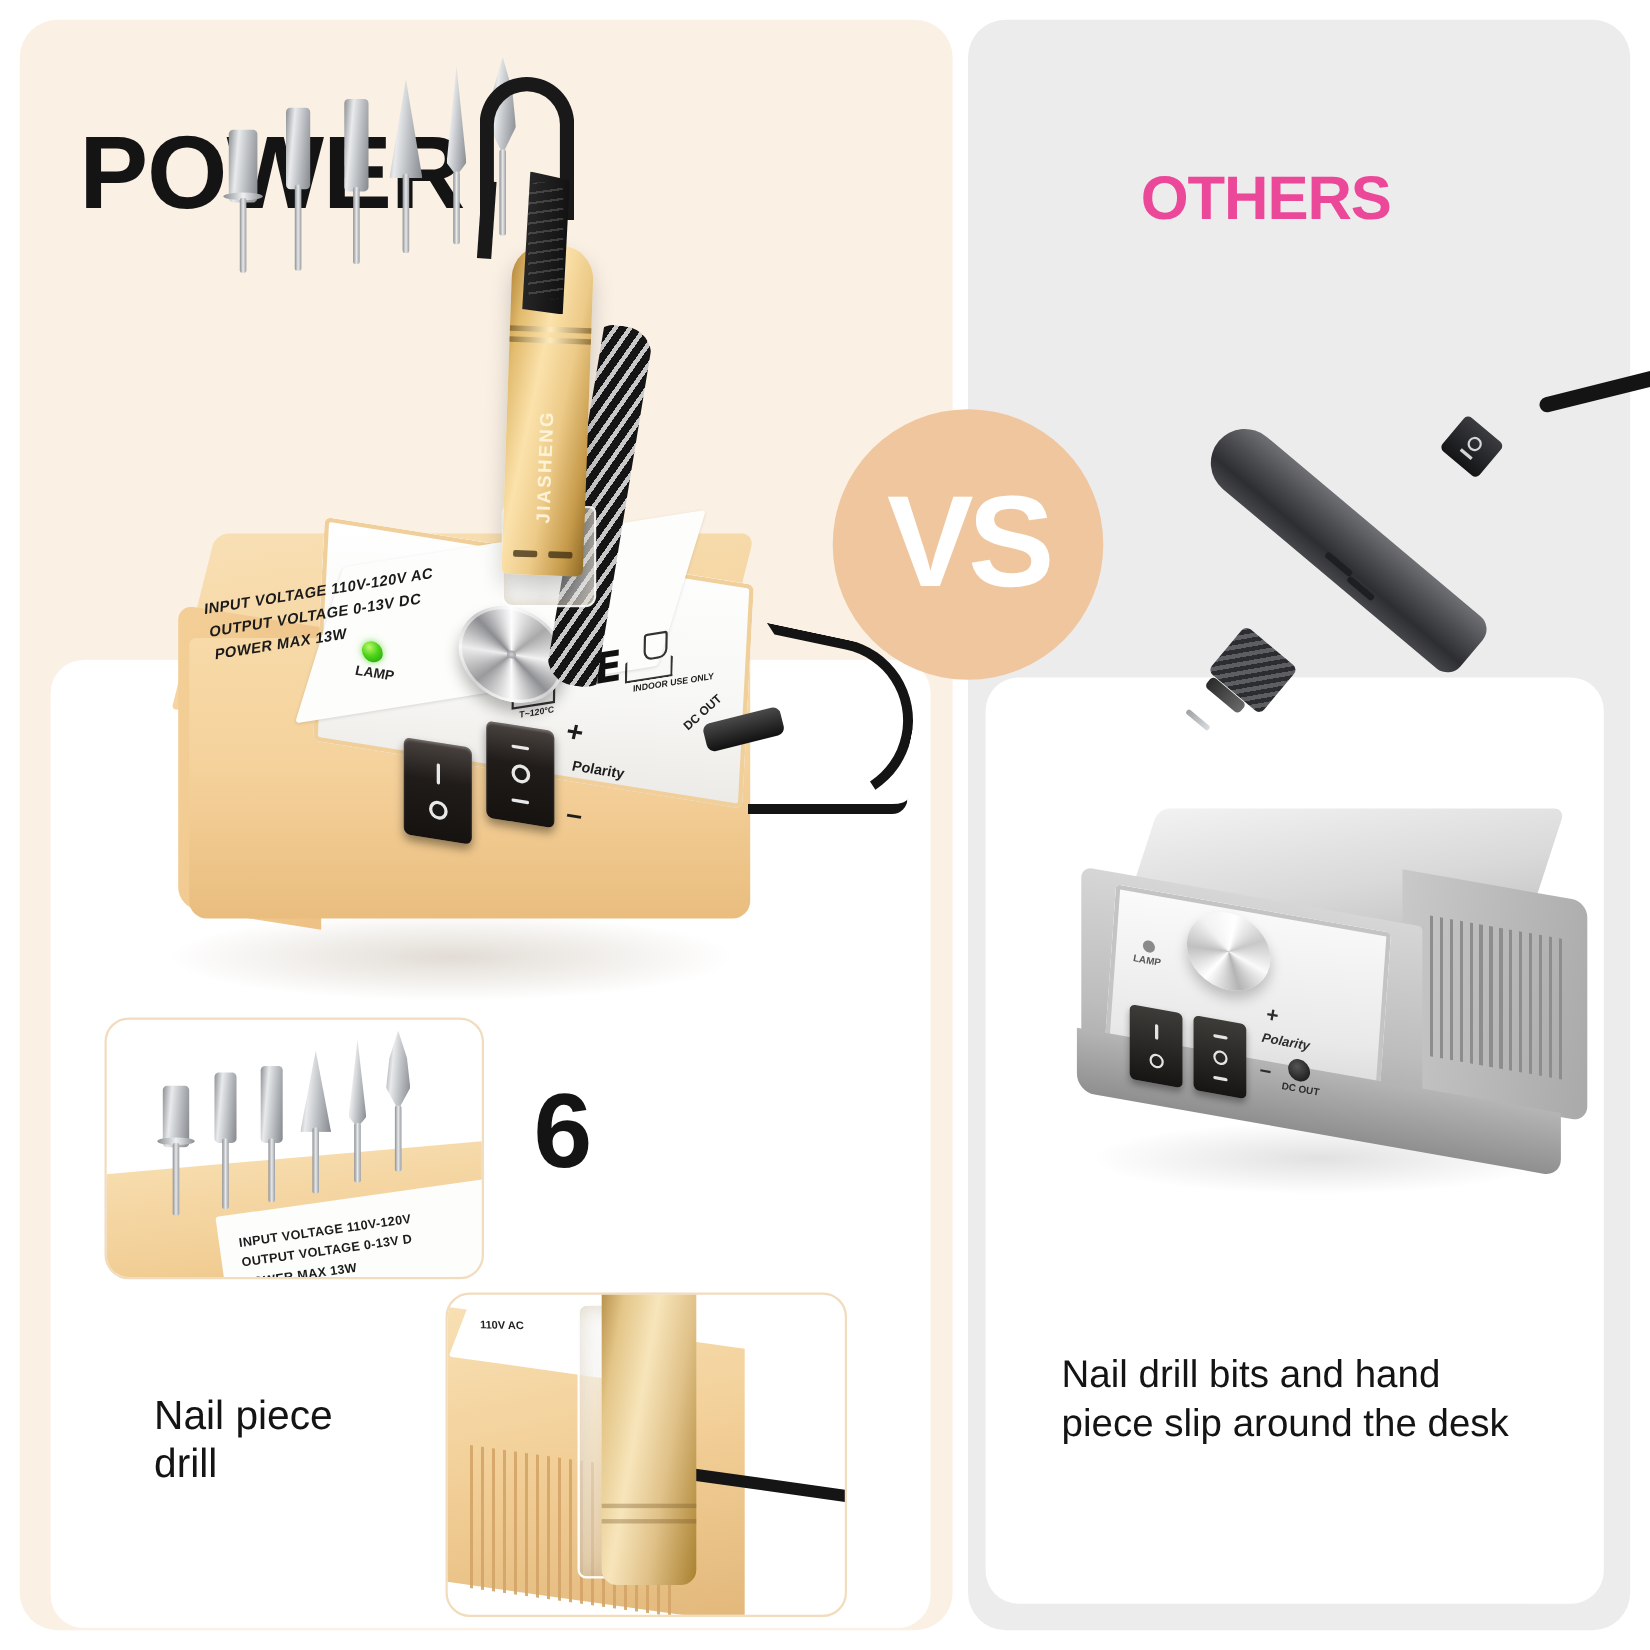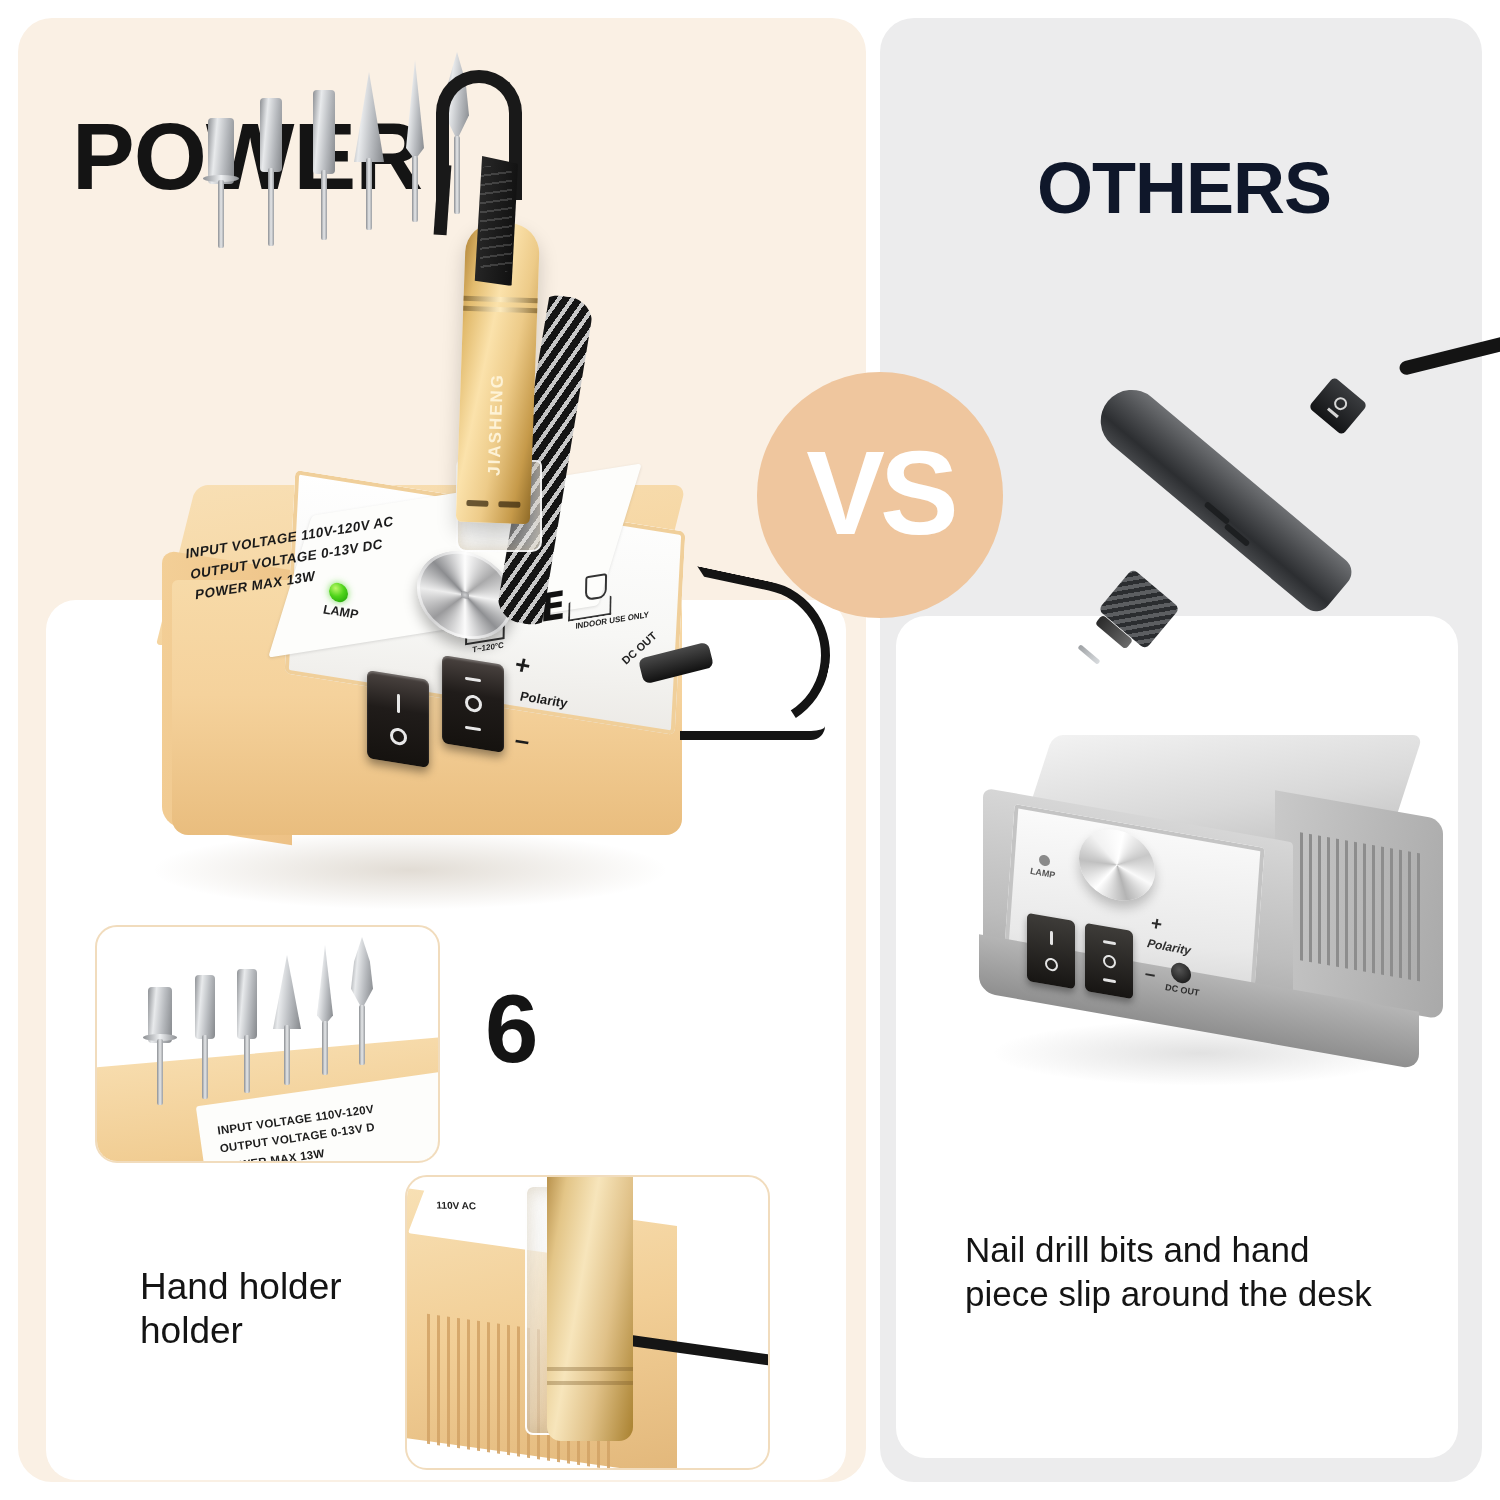--- a/index.html
+++ b/index.html
@@ -14,21 +14,21 @@
   
   .panel { position: absolute; top: 18px; height: 1464px; border-radius: 34px; }
   #panel-ours   { left: 18px;  width: 848px; background: #faf0e4; }
   #panel-others { left: 880px; width: 602px; background: #ececed; }
 
   .panel-title {
     position: absolute; font-weight: bold; letter-spacing: -1px;
     white-space: nowrap; line-height: 1;
   }
   #title-ours   { left: 72px;  top: 110px; font-size: 94px; color: #141414; }
-  #title-others { left: 1037px; top: 152px; font-size: 72px; color: #0f172a; }
+  #title-others { left: 1037px; top: 152px; font-size: 56px; color: #ec4899; }
 
   
   .white-card { position: absolute; background: #ffffff; border-radius: 30px; }
   #card-left  { left: 46px;  top: 600px;  width: 800px;  height: 880px;
                 box-shadow: 0 0 0 0 rgba(0,0,0,0); }
   #card-right { left: 896px; top: 616px;  width: 562px;  height: 842px; }
 
   
   #vs-badge {
     position: absolute; left: 757px; top: 372px; width: 246px; height: 246px;
@@ -596,22 +596,22 @@
       <div class="band" style="top:196px;"></div>
       <div class="band" style="top:210px;"></div>
     </div>
   </div>
 
   <div class="txt-block" id="txt-collector">
     <span class="big6">6</span>
   </div>
 
   <div class="txt-block" id="txt-holder">
-    <span>Hand holder</span><br>
-    <span>holder</span>
+    <span>Nail piece</span><br>
+    <span>drill</span>
   </div>
 
   <div id="others-pen">
     <div class="pen-cable"></div>
     <div class="pen-body"></div>
     <div class="pen-switch">
       <div class="o"></div>
       <div class="l"></div>
     </div>
     <div class="pen-slot" id="pen-slot1"></div>

